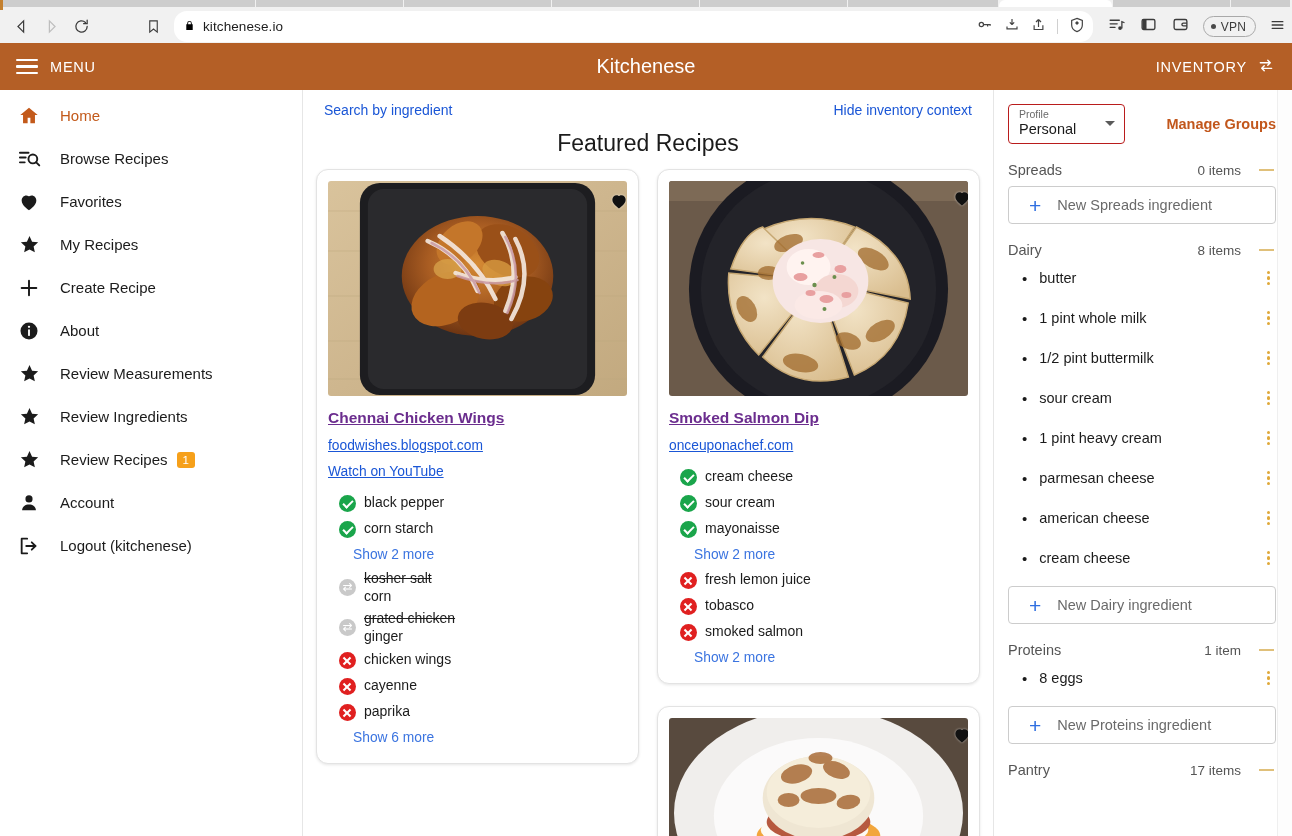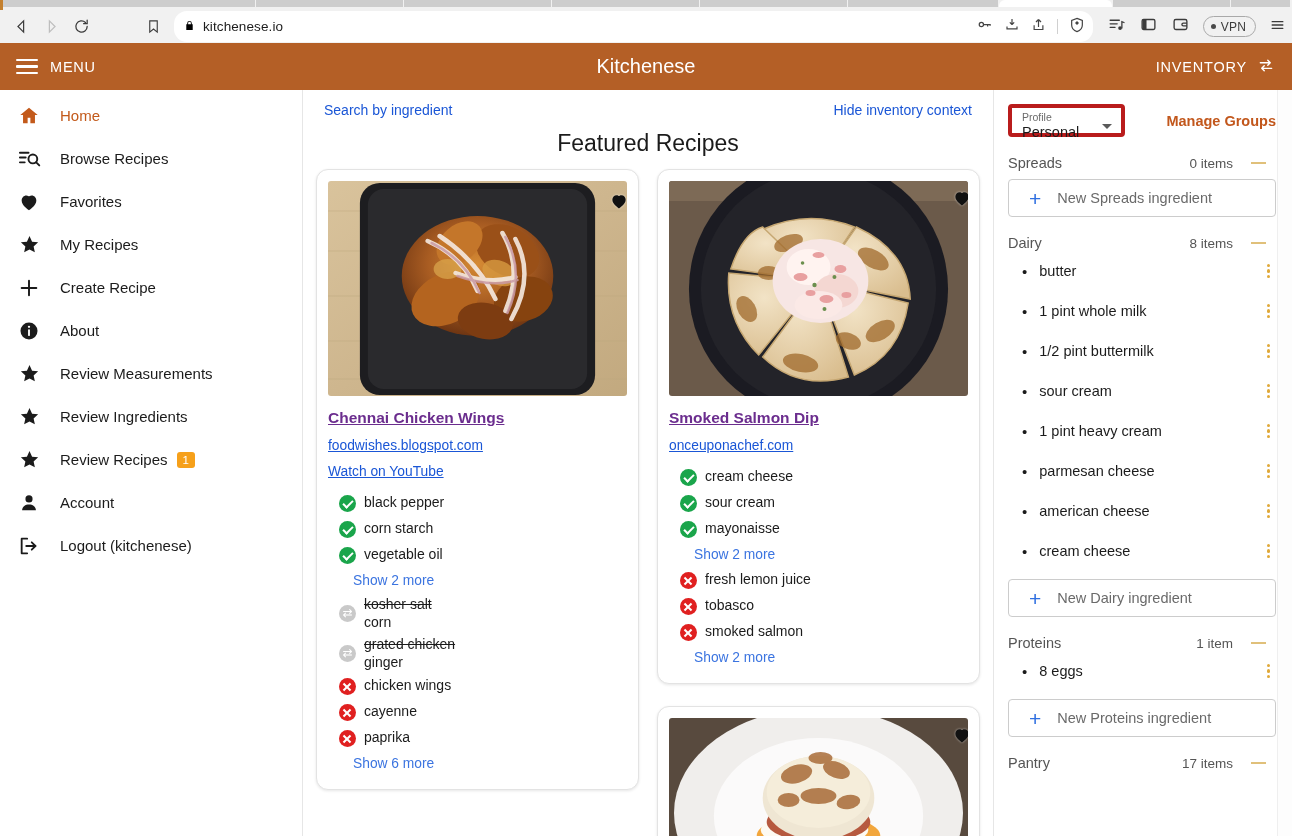--- a/index.html
+++ b/index.html
@@ -155,34 +155,34 @@
   }
   .sub-group { display: flex; align-items: center; gap: 8px; padding: 2px 0 2px 11px; }
 
   
   #inventory {
     width: 299px; flex: 1; background: #fff; border-left: 1px solid #e6e6e6;
     padding: 14px 16px 0 14px; position: relative; overflow: hidden;
   }
   #inv-top { display: flex; align-items: center; justify-content: space-between; }
   #profile-select {
-    border: 4px solid #b91c1c; border-radius: 4px; width: 117px; height: 33px;
+    border: 1px solid #b91c1c; border-radius: 4px; width: 117px; height: 40px;
     padding: 3px 8px 0 10px; position: relative;
   }
   #profile-select .lbl { font-size: 10.5px; color: #6a6a6a; line-height: 12px; }
   #profile-select .val { font-size: 14.5px; color: #1b1b1b; line-height: 18px; }
   #profile-select .caret {
     position: absolute; right: 9px; top: 16px;
     width: 0; height: 0; border-left: 5px solid transparent;
     border-right: 5px solid transparent; border-top: 5px solid #5a5a5a;
   }
   #manage-groups { color: #c2571c; font-size: 14.5px; font-weight: bold; }
 
   .group-head {
-    display: flex; align-items: center; margin-top: 18px; padding-right: 10px;
+    display: flex; align-items: center; margin-top: 18px; padding-right: 2px;
   }
   .group-name { font-size: 14.5px; color: #555; flex: 1; }
   .group-count { font-size: 13.5px; color: #555; margin-right: 18px; }
   .collapse-dash { width: 15px; height: 2px; background: #e0c07a; }
 
   .inv-row {
     display: flex; align-items: center; height: 40px; padding-left: 14px;
   }
   .inv-bullet { font-size: 15px; color: #1b1b1b; margin-right: 12px; }
   .inv-name { font-size: 14.5px; color: #1b1b1b; flex: 1; }
@@ -518,24 +518,20 @@
           <a class="recipe-link">Watch on YouTube</a>
 
           <div class="ing-list">
             <div class="ing-row">
               <span class="ic ok"></span>
               <span class="ing-text">black pepper</span>
             </div>
             <div class="ing-row">
               <span class="ic ok"></span>
               <span class="ing-text">corn starch</span>
-            </div>
-            <div class="ing-row">
-              <span class="ic ok"></span>
-              <span class="ing-text">vegetable oil</span>
             </div>
             <div class="show-more">Show 2 more</div>
 
             <div class="sub-group">
               <span class="ic sub"></span>
               <span>
                 <span class="ing-sub strike" style="display:block">kosher salt</span>
                 <span class="ing-sub" style="display:block">corn</span>
               </span>
             </div>

